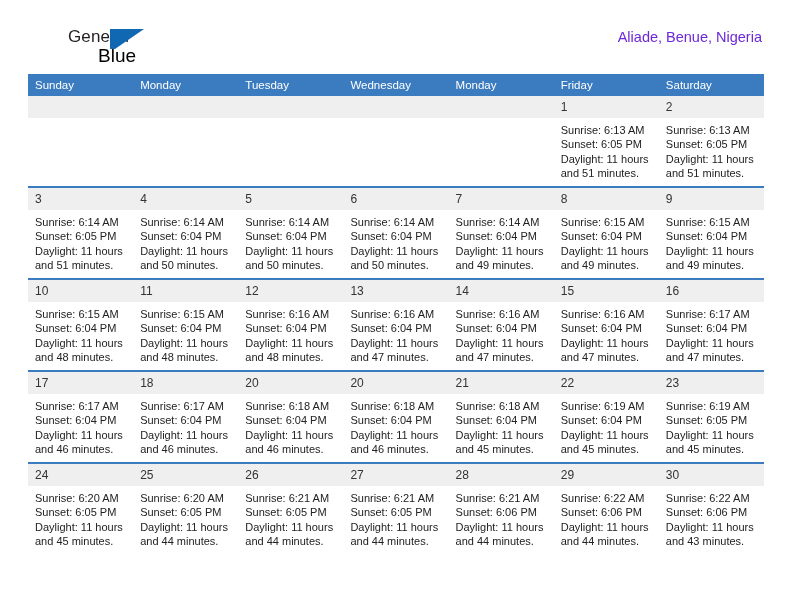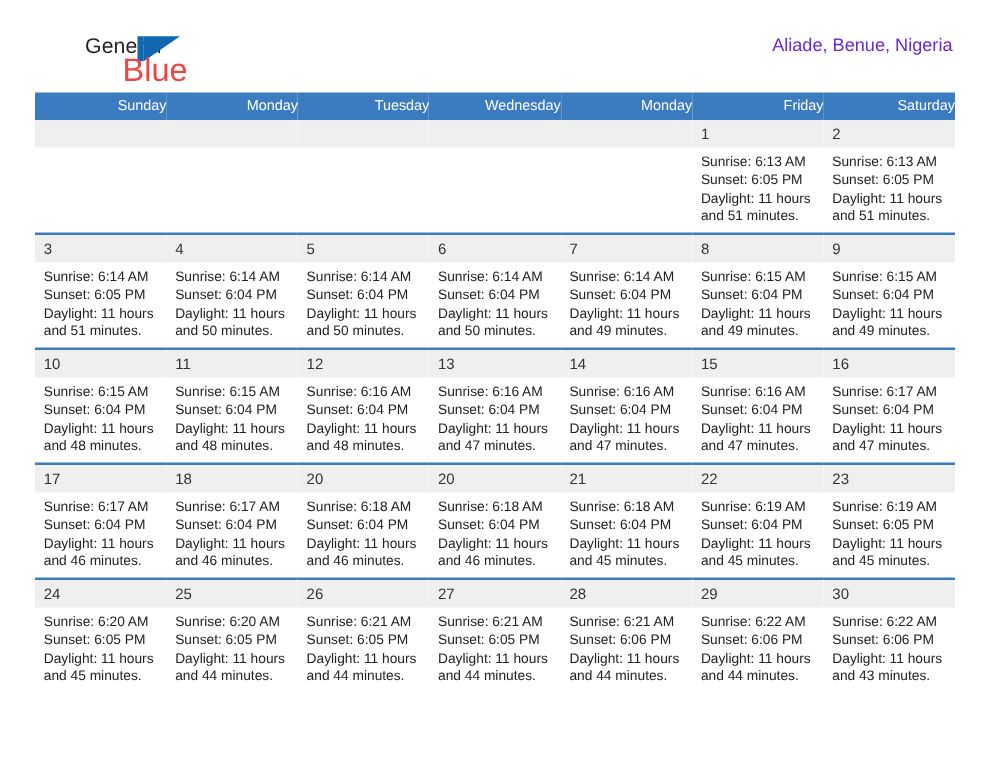--- a/index.html
+++ b/index.html
@@ -67,22 +67,22 @@
     top: 0;
     width: 0;
     height: 0;
     border-top: 20px solid #1068b3;
     border-right: 29px solid transparent;
   }
   .brand-blue {
     position: absolute;
     left: 64px;
     top: 19px;
-    font-size: 26px;
-    color: #ef4444;
+    font-size: 19px;
+    color: #000000;
     line-height: 22px;
   }
 
   .title-wrap {
     text-align: right;
     padding-right: 2px;
   }
   .cal-title {
     font-size: 27px;
     color: #222222;
@@ -101,21 +101,21 @@
   .calendar {
     width: 736px;
     border-collapse: collapse;
     table-layout: fixed;
   }
   .calendar th {
     background: #3b7cc0;
     color: #ffffff;
     font-size: 11.5px;
     font-weight: normal;
-    text-align: right;
+    text-align: left;
     padding: 5px 0 5px 7px;
     height: 20px;
     box-sizing: border-box;
   }
   .calendar td {
     vertical-align: top;
     padding: 0;
     height: 90px;
     border-top: 2px solid #3b7cc0;
     background: #ffffff;

